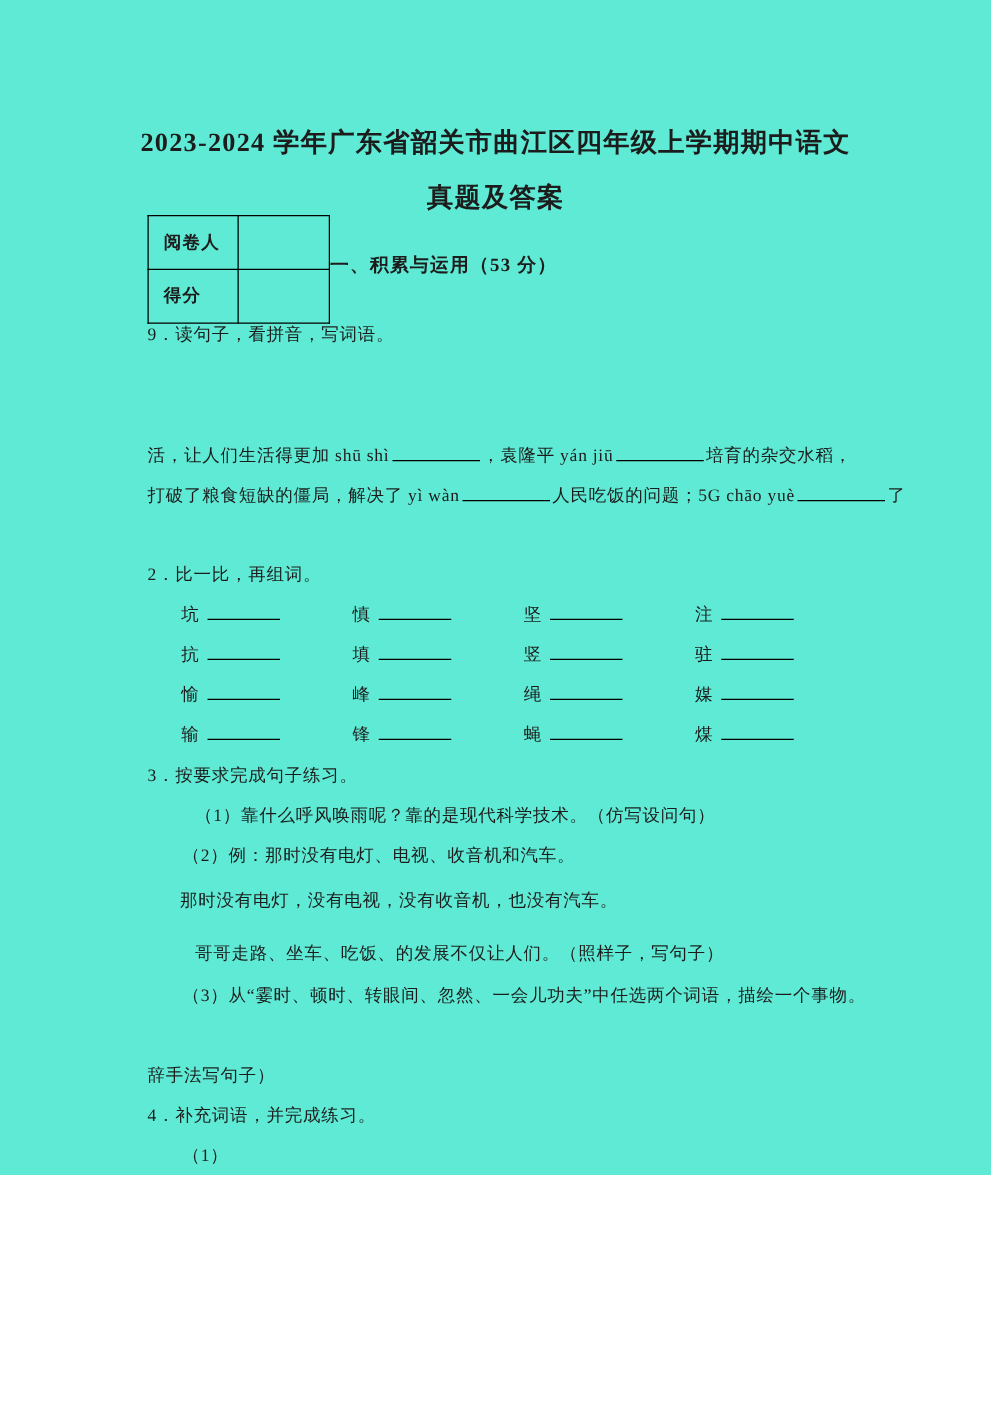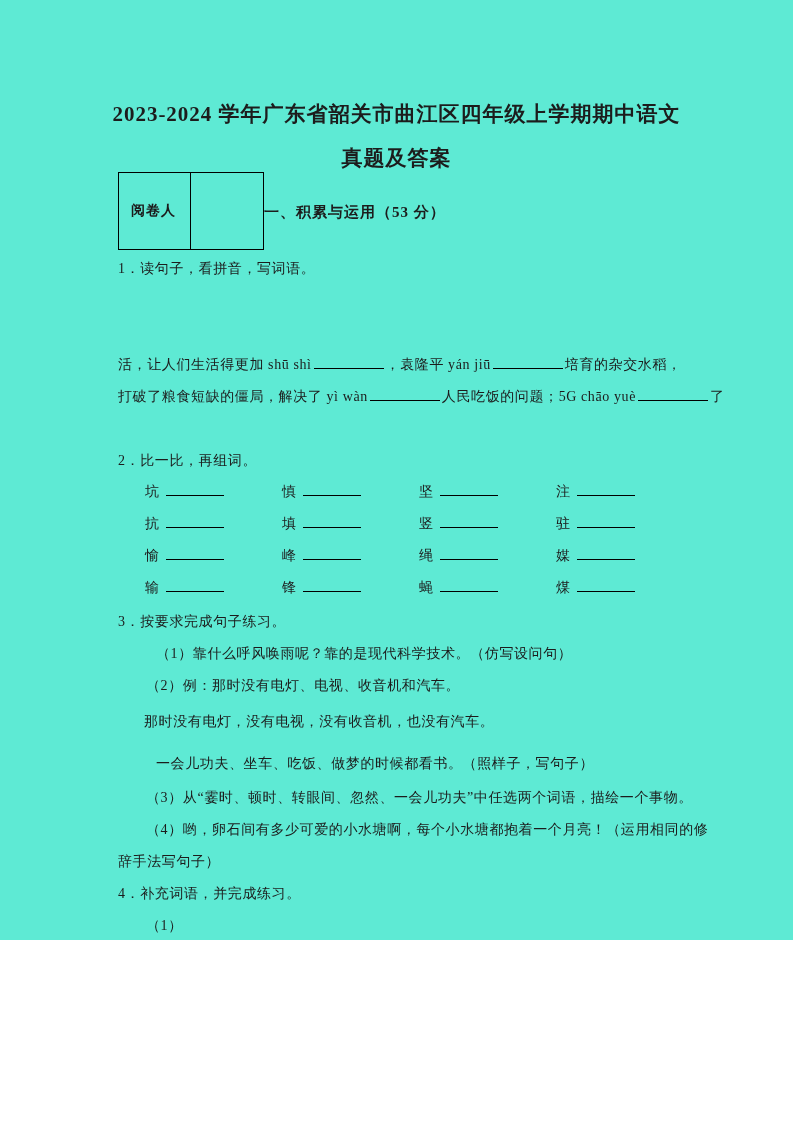--- a/index.html
+++ b/index.html
@@ -82,26 +82,30 @@
 
   <div class="title" style="top:100px">2023-2024 学年广东省韶关市曲江区四年级上学期期中语文</div>
   <div class="title" style="top:144px">真题及答案</div>
 
   <table class="grader-table">
     <tbody>
         <tr>
       <td class="lbl">阅卷人</td>
       <td></td>
     </tr>
+    <tr>
+      <td class="lbl">得分</td>
+      <td></td>
+    </tr>
   </tbody>
     </table>
 
   <div class="section-head">一、积累与运用（53 分）</div>
 
-  <div class="ln" style="top:259px;left:118px">1．读句子，看拼音，写词语。</div>
+  <div class="ln" style="top:259px;left:118px">9．读句子，看拼音，写词语。</div>
 
   <div class="ln" style="top:355px;left:118px">
     <span>活，让人们生活得更加 shū shì</span><span class="blank b70"></span><span>，袁隆平 yán jiū</span><span class="blank b70"></span><span>培育的杂交水稻，</span>
   </div>
   <div class="ln" style="top:387px;left:118px">
     <span>打破了粮食短缺的僵局，解决了 yì wàn</span><span class="blank b70"></span><span>人民吃饭的问题；5G chāo yuè</span><span class="blank b70"></span><span>了</span>
   </div>
 
   <div class="ln" style="top:451px;left:118px">2．比一比，再组词。</div>
 
@@ -115,23 +119,22 @@
     <span class="q2cell"><span>愉</span> <span class="blank b58"></span></span><span class="q2cell"><span>峰</span> <span class="blank b58"></span></span><span class="q2cell"><span>绳</span> <span class="blank b58"></span></span><span class="q2cell"><span>媒</span> <span class="blank b58"></span></span>
   </div>
   <div class="ln" style="top:578px;left:145px">
     <span class="q2cell"><span>输</span> <span class="blank b58"></span></span><span class="q2cell"><span>锋</span> <span class="blank b58"></span></span><span class="q2cell"><span>蝇</span> <span class="blank b58"></span></span><span class="q2cell"><span>煤</span> <span class="blank b58"></span></span>
   </div>
 
   <div class="ln" style="top:612px;left:118px">3．按要求完成句子练习。</div>
   <div class="ln" style="top:644px;left:156px">（1）靠什么呼风唤雨呢？靠的是现代科学技术。（仿写设问句）</div>
   <div class="ln" style="top:676px;left:146px">（2）例：那时没有电灯、电视、收音机和汽车。</div>
   <div class="ln" style="top:712px;left:144px">那时没有电灯，没有电视，没有收音机，也没有汽车。</div>
-  <div class="ln" style="top:754px;left:156px">一会儿功夫、坐车、吃饭、做梦的时候都看书。（照样子，写句子）</div>
+  <div class="ln" style="top:754px;left:156px">哥哥走路、坐车、吃饭、的发展不仅让人们。（照样子，写句子）</div>
   <div class="ln" style="top:788px;left:146px">（3）从“霎时、顿时、转眼间、忽然、一会儿功夫”中任选两个词语，描绘一个事物。</div>
-  <div class="ln" style="top:820px;left:146px">（4）哟，卵石间有多少可爱的小水塘啊，每个小水塘都抱着一个月亮！（运用相同的修</div>
   <div class="ln" style="top:852px;left:118px">辞手法写句子）</div>
 
   <div class="ln" style="top:884px;left:118px">4．补充词语，并完成练习。</div>
   <div class="ln" style="top:916px;left:146px">（1）</div>
 
   <div class="ln" style="top:946px;left:145px">
     <span>窃窃</span> <span class="blank b58"></span><span class="gapA"></span><span class="blank b58"></span><span>机</span><span class="pairgap"></span><span class="blank b58"></span><span>算</span><span class="gapB"></span><span class="blank b58"></span><span>头</span><span class="pairgap"></span><span class="blank b58"></span><span>臂</span>
   </div>
 
   <div class="ln" style="top:980px;left:145px">

